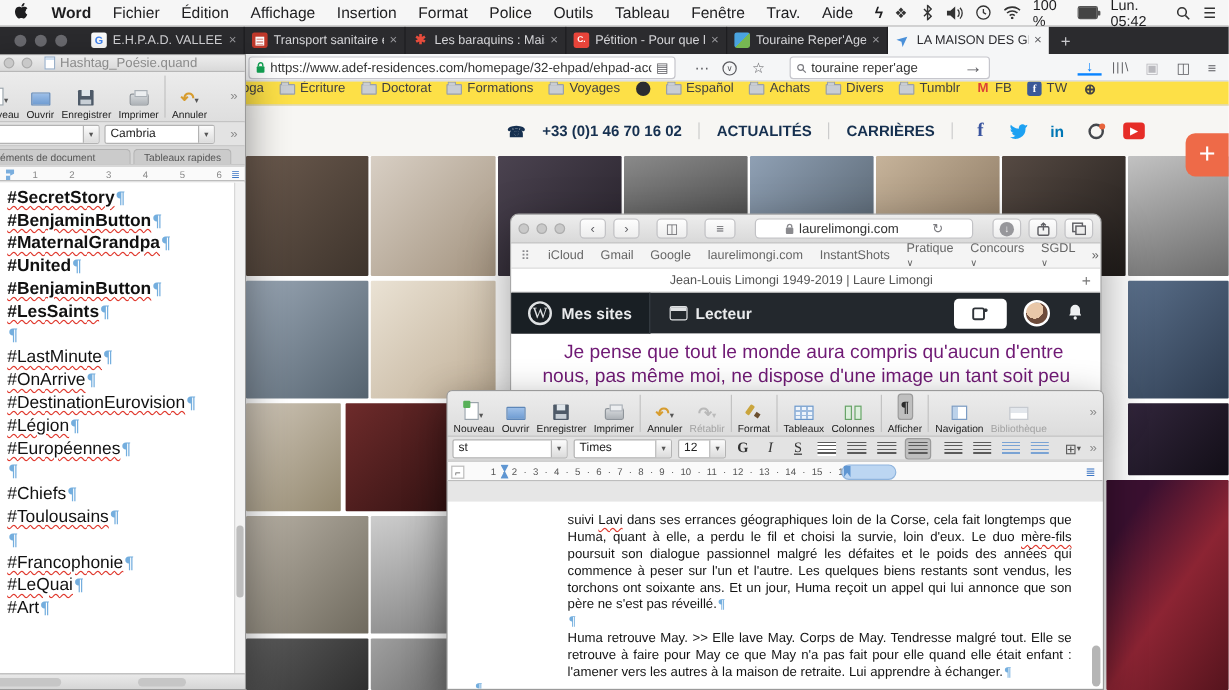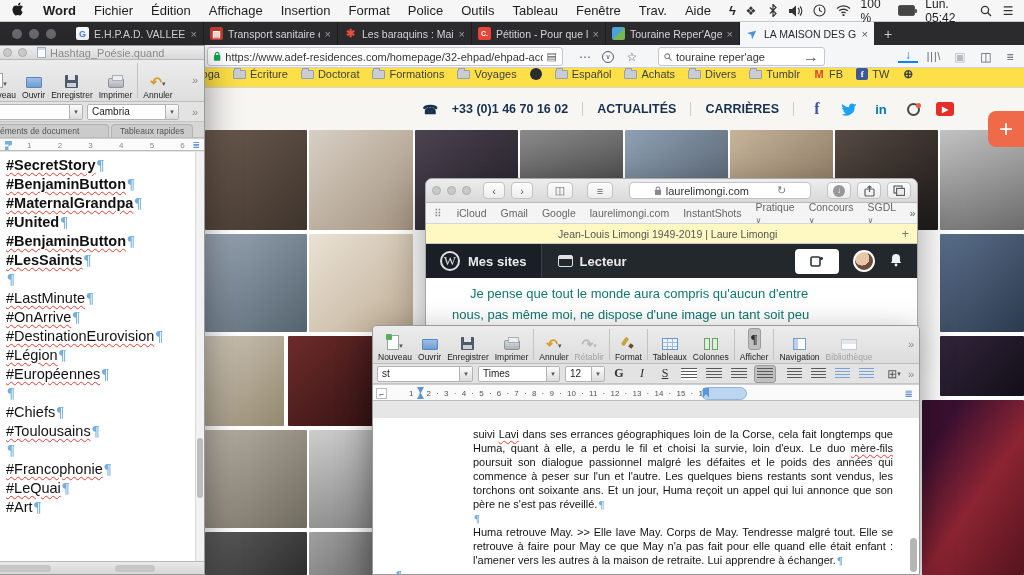--- a/index.html
+++ b/index.html
@@ -83,21 +83,21 @@
   .sq{text-decoration:underline;text-decoration-style:wavy;text-decoration-color:#e03a2f;text-decoration-thickness:1px;text-underline-offset:2px}
   .pilc{color:#74aede;font-family:"Liberation Serif",serif;font-weight:700;padding-left:1px}
   
   .hrow{height:19px;line-height:19px;white-space:nowrap;font-family:"Liberation Serif",serif;font-size:14.5px;color:#111;padding-left:5px}
   .hrow.hb{font-weight:700}
   
   .jp{margin:0 26px 0 100px;text-align:justify;font-family:"Liberation Serif",serif;font-size:11px;line-height:14px;color:#141414}
   
   .sfbtn{height:17px;border:1px solid #c3c3c6;background:linear-gradient(#fdfdfd,#ededed);border-radius:4px;display:inline-flex;align-items:center;justify-content:center;color:#5f5f64;font-size:11px}
   .wpbar{background:#23282d;color:#e9eaec;display:flex;align-items:center;font-size:13px}
-  .mono{font-family:"Liberation Mono",monospace;font-size:13px;color:#0f766e;line-height:20px;white-space:nowrap}
+  .mono{font-family:"Liberation Mono",monospace;font-size:16px;color:#701a75;line-height:20px;white-space:nowrap}
 </style>
 </head>
 <body>
 
 <div class="abs page">
   <div class="sitehead">
     <span class="mb-ic" style="color:#16304f">☎</span>
     <span>+33 (0)1 46 70 16 02</span>
     <span class="vsep"></span>
     <span>ACTUALITÉS</span>
@@ -409,21 +409,21 @@
     <span>iCloud</span>
     <span>Gmail</span>
     <span>Google</span>
     <span>laurelimongi.com</span>
     <span>InstantShots</span>
     <span><span>Pratique</span> <i style="font-style:normal;font-size:8px">∨</i></span>
     <span><span>Concours</span> <i style="font-style:normal;font-size:8px">∨</i></span>
     <span><span>SGDL</span> <i style="font-style:normal;font-size:8px">∨</i></span>
     <span style="margin-left:auto">»</span>
   </div>
-  <div style="height:20px;background:#fef9c3;border-bottom:1px solid #c9c9c9;display:flex;align-items:center;padding:0 8px">
+  <div style="height:20px;background:#ffffff;border-bottom:1px solid #c9c9c9;display:flex;align-items:center;padding:0 8px">
     <span style="margin:0 auto;font-size:10.5px;color:#555">Jean-Louis Limongi 1949-2019 | Laure Limongi</span>
     <span style="color:#777;font-size:13px">+</span>
   </div>
   <div class="wpbar" style="height:34px">
     <div style="display:flex;align-items:center;gap:8px;padding:0 14px;height:100%;background:#191f24;border-right:1px solid #3a4046">
       <span style="width:20px;height:20px;border:2px solid #dfe1e3;border-radius:50%;display:inline-flex;align-items:center;justify-content:center;font-family:'Liberation Serif',serif;font-size:13px;color:#dfe1e3">W</span>
       <span style="font-weight:700">Mes sites</span>
     </div>
     <div style="display:flex;align-items:center;gap:7px;padding:0 16px">
       <span style="width:15px;height:12px;border:1.5px solid #dfe1e3;border-radius:2px;display:inline-block;background:linear-gradient(to bottom,#dfe1e3 0 3px,transparent 3px)"></span>

